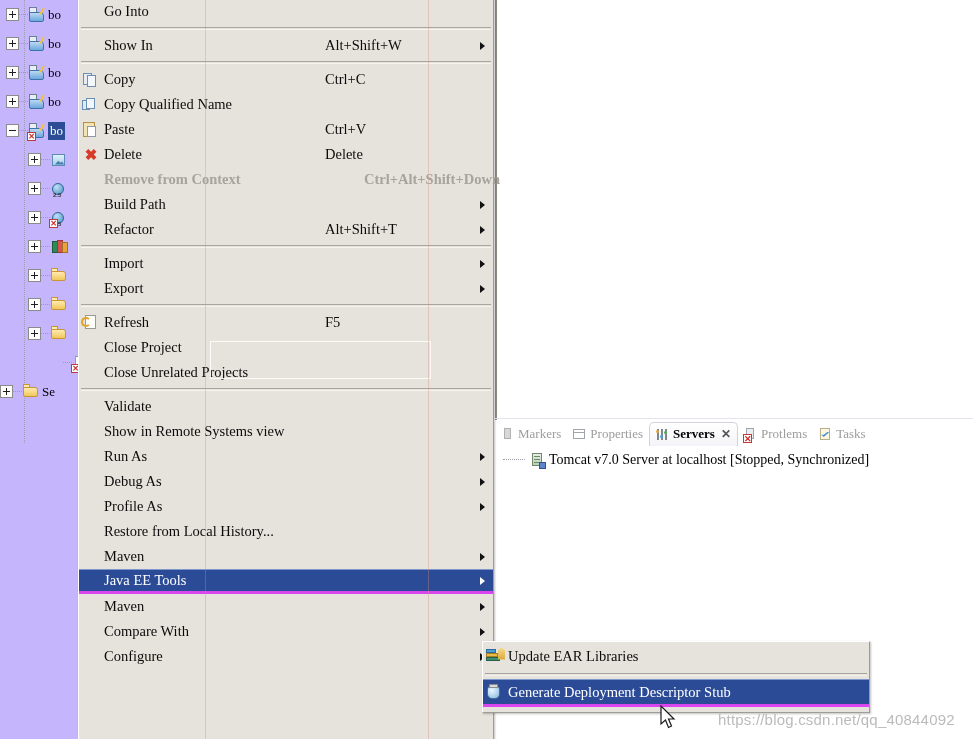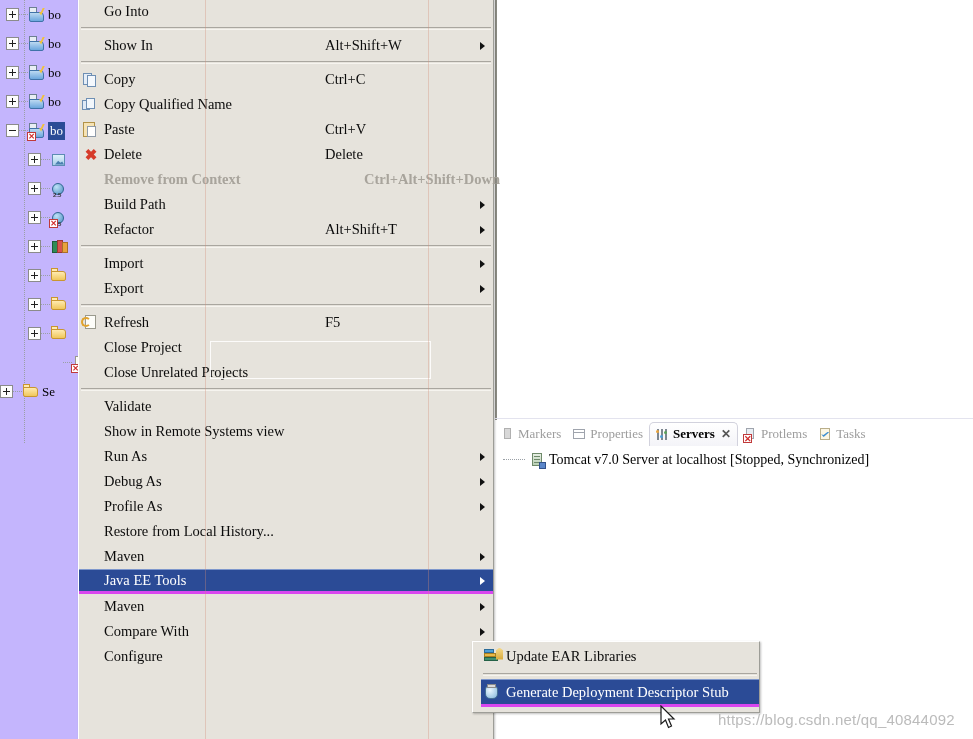--- a/index.html
+++ b/index.html
@@ -465,25 +465,24 @@
     position: absolute; left: 0px; top: 3px;
     width: 10px; height: 10px;
     border: 2px solid #e0a32e;
     border-right-color: transparent;
     border-radius: 50%;
     box-sizing: border-box;
   }
 
   
   #submenu {
-    left: 472px;
+    left: 482px;
     top: 641px;
-    width: 288px;
+    width: 388px;
     height: 72px;
-    padding-left: 8px;
   }
   #submenu .menu-item { height: 28px; font-size: 14.5px; }
   .ic-ear .b1 { position: absolute; left: 1px; top: 9px; width: 14px; height: 4px; background: #3f8f6f; border: 1px solid #246147; box-sizing: border-box;}
   .ic-ear .b2 { position: absolute; left: 1px; top: 5px; width: 12px; height: 4px; background: #e9b949; border: 1px solid #a87f22; box-sizing: border-box;}
   .ic-ear .b3 { position: absolute; left: 1px; top: 1px; width: 10px; height: 4px; background: #4f9fd6; border: 1px solid #2c6c99; box-sizing: border-box;}
   .ic-ear .pen {
     position: absolute; right: 0px; top: 0px;
     width: 7px; height: 12px;
     background: linear-gradient(#f5d98a, #d8a93a);
     clip-path: polygon(50% 0, 100% 22%, 100% 100%, 0 100%, 0 22%);

